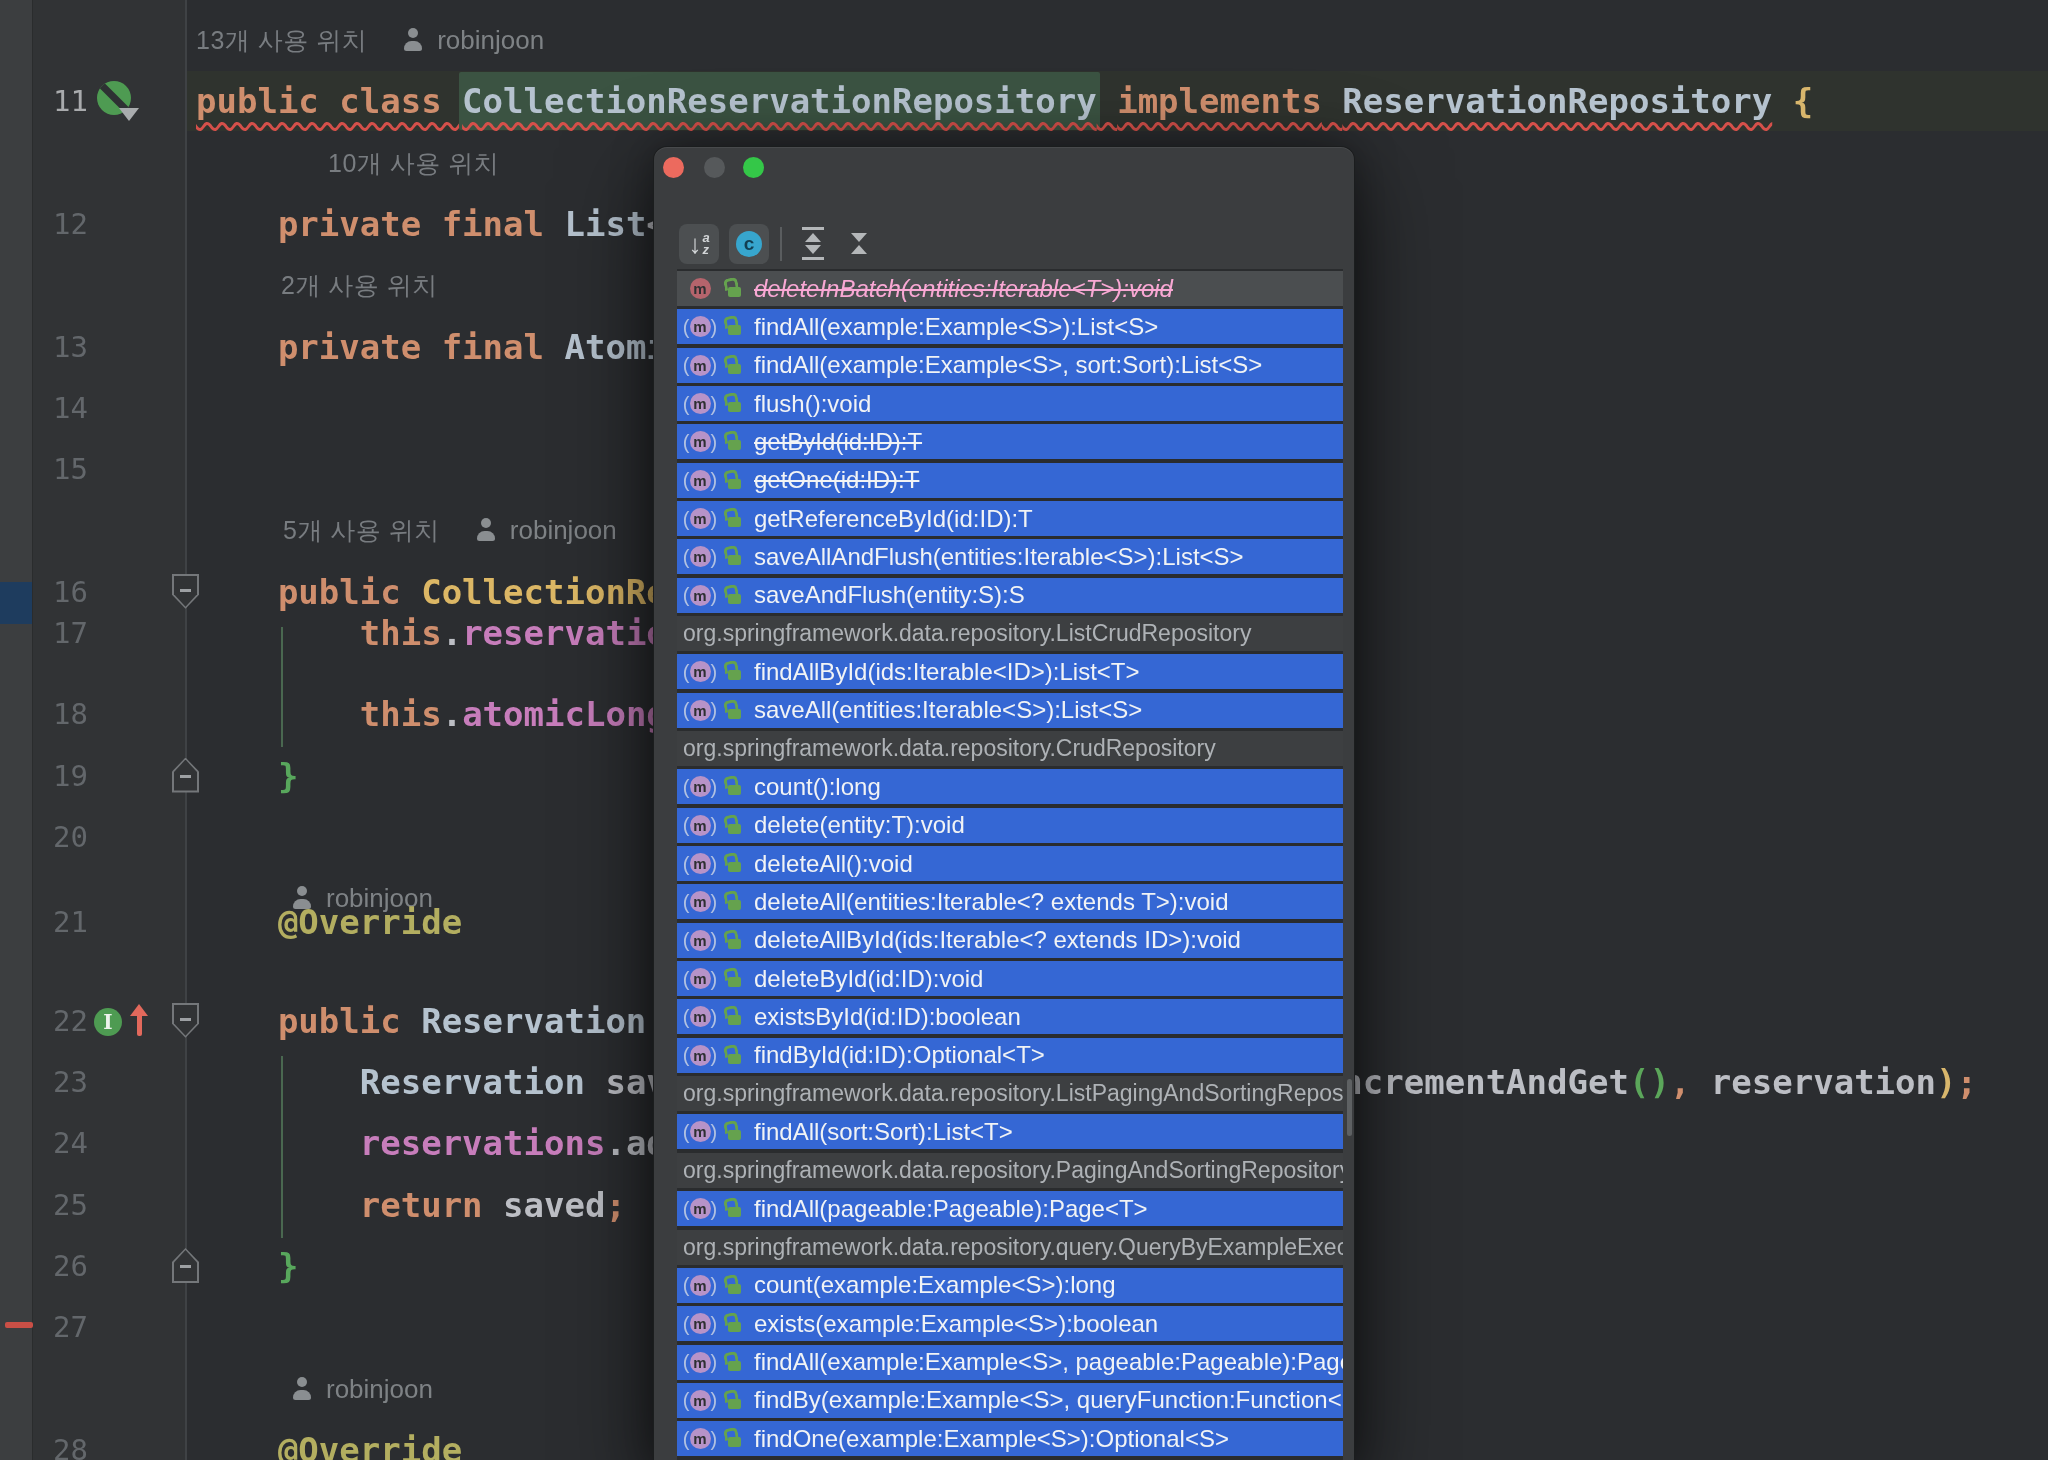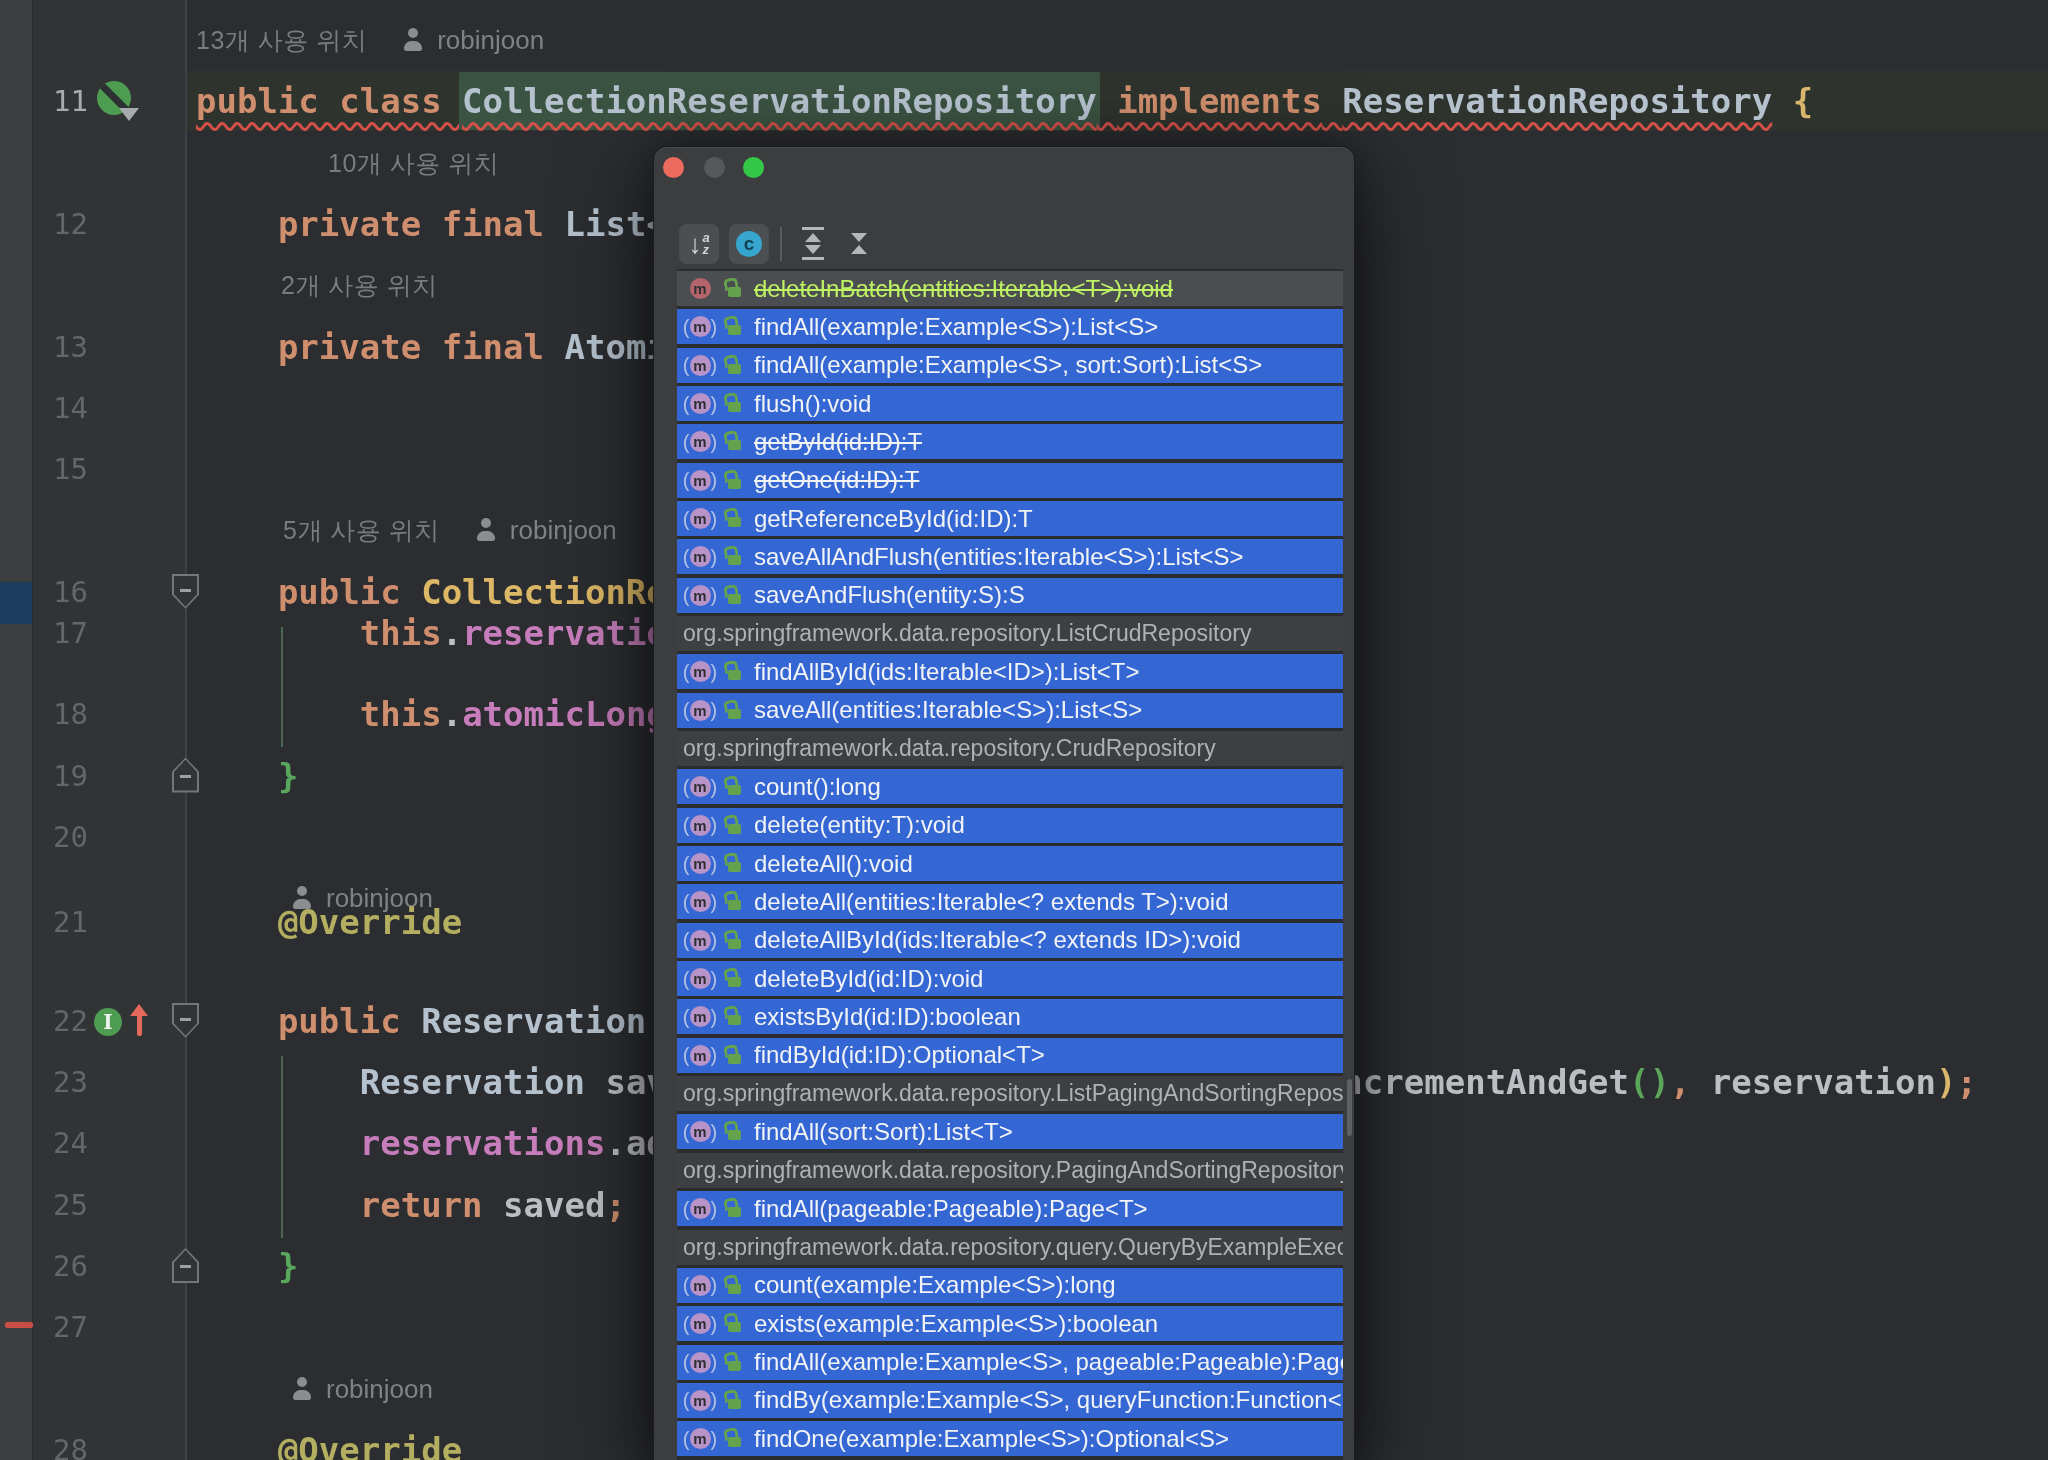--- a/index.html
+++ b/index.html
@@ -85,21 +85,21 @@
         color:#AEB2B6;font-size:23px;padding-left:6px;box-sizing:border-box;white-space:nowrap;overflow:hidden;}
   .micon{display:flex;align-items:center;width:38px;justify-content:center;flex:none;}
   .micon .par{color:rgba(226,229,231,.72);font-size:20px;line-height:22px;}
   .micon .circ{width:21px;height:21px;border-radius:50%;color:#2E3032;font-size:15px;font-weight:bold;
                text-align:center;line-height:21px;flex:none;}
   .lock{position:relative;width:16px;height:17px;margin-left:6px;flex:none;}
   .lock::before{content:"";position:absolute;left:-1px;top:-2px;width:8px;height:9px;border:3px solid #65A24E;
                 border-bottom:none;border-radius:5px 5px 0 0;transform:rotate(-10deg);}
   .lock::after{content:"";position:absolute;left:3px;bottom:0;width:13px;height:10px;background:#65A24E;border-radius:2px;}
   .sig{margin-left:13px;font-size:24px;color:#F1F3F5;white-space:nowrap;}
-  .mrow.unsel .sig{color:#bef264;}
+  .mrow.unsel .sig{color:#f9a8d4;font-style:italic;}
   .sig.strike{text-decoration:line-through;text-decoration-thickness:2px;}
   #scroll-thumb{position:absolute;left:693px;top:932px;width:5px;height:57px;background:#5E6163;border-radius:3px;}
 </style>
 </head>
 <body>
 
 <div id="screen">
   <div class="line11-band"></div>
 
   <div id="error-strip">

